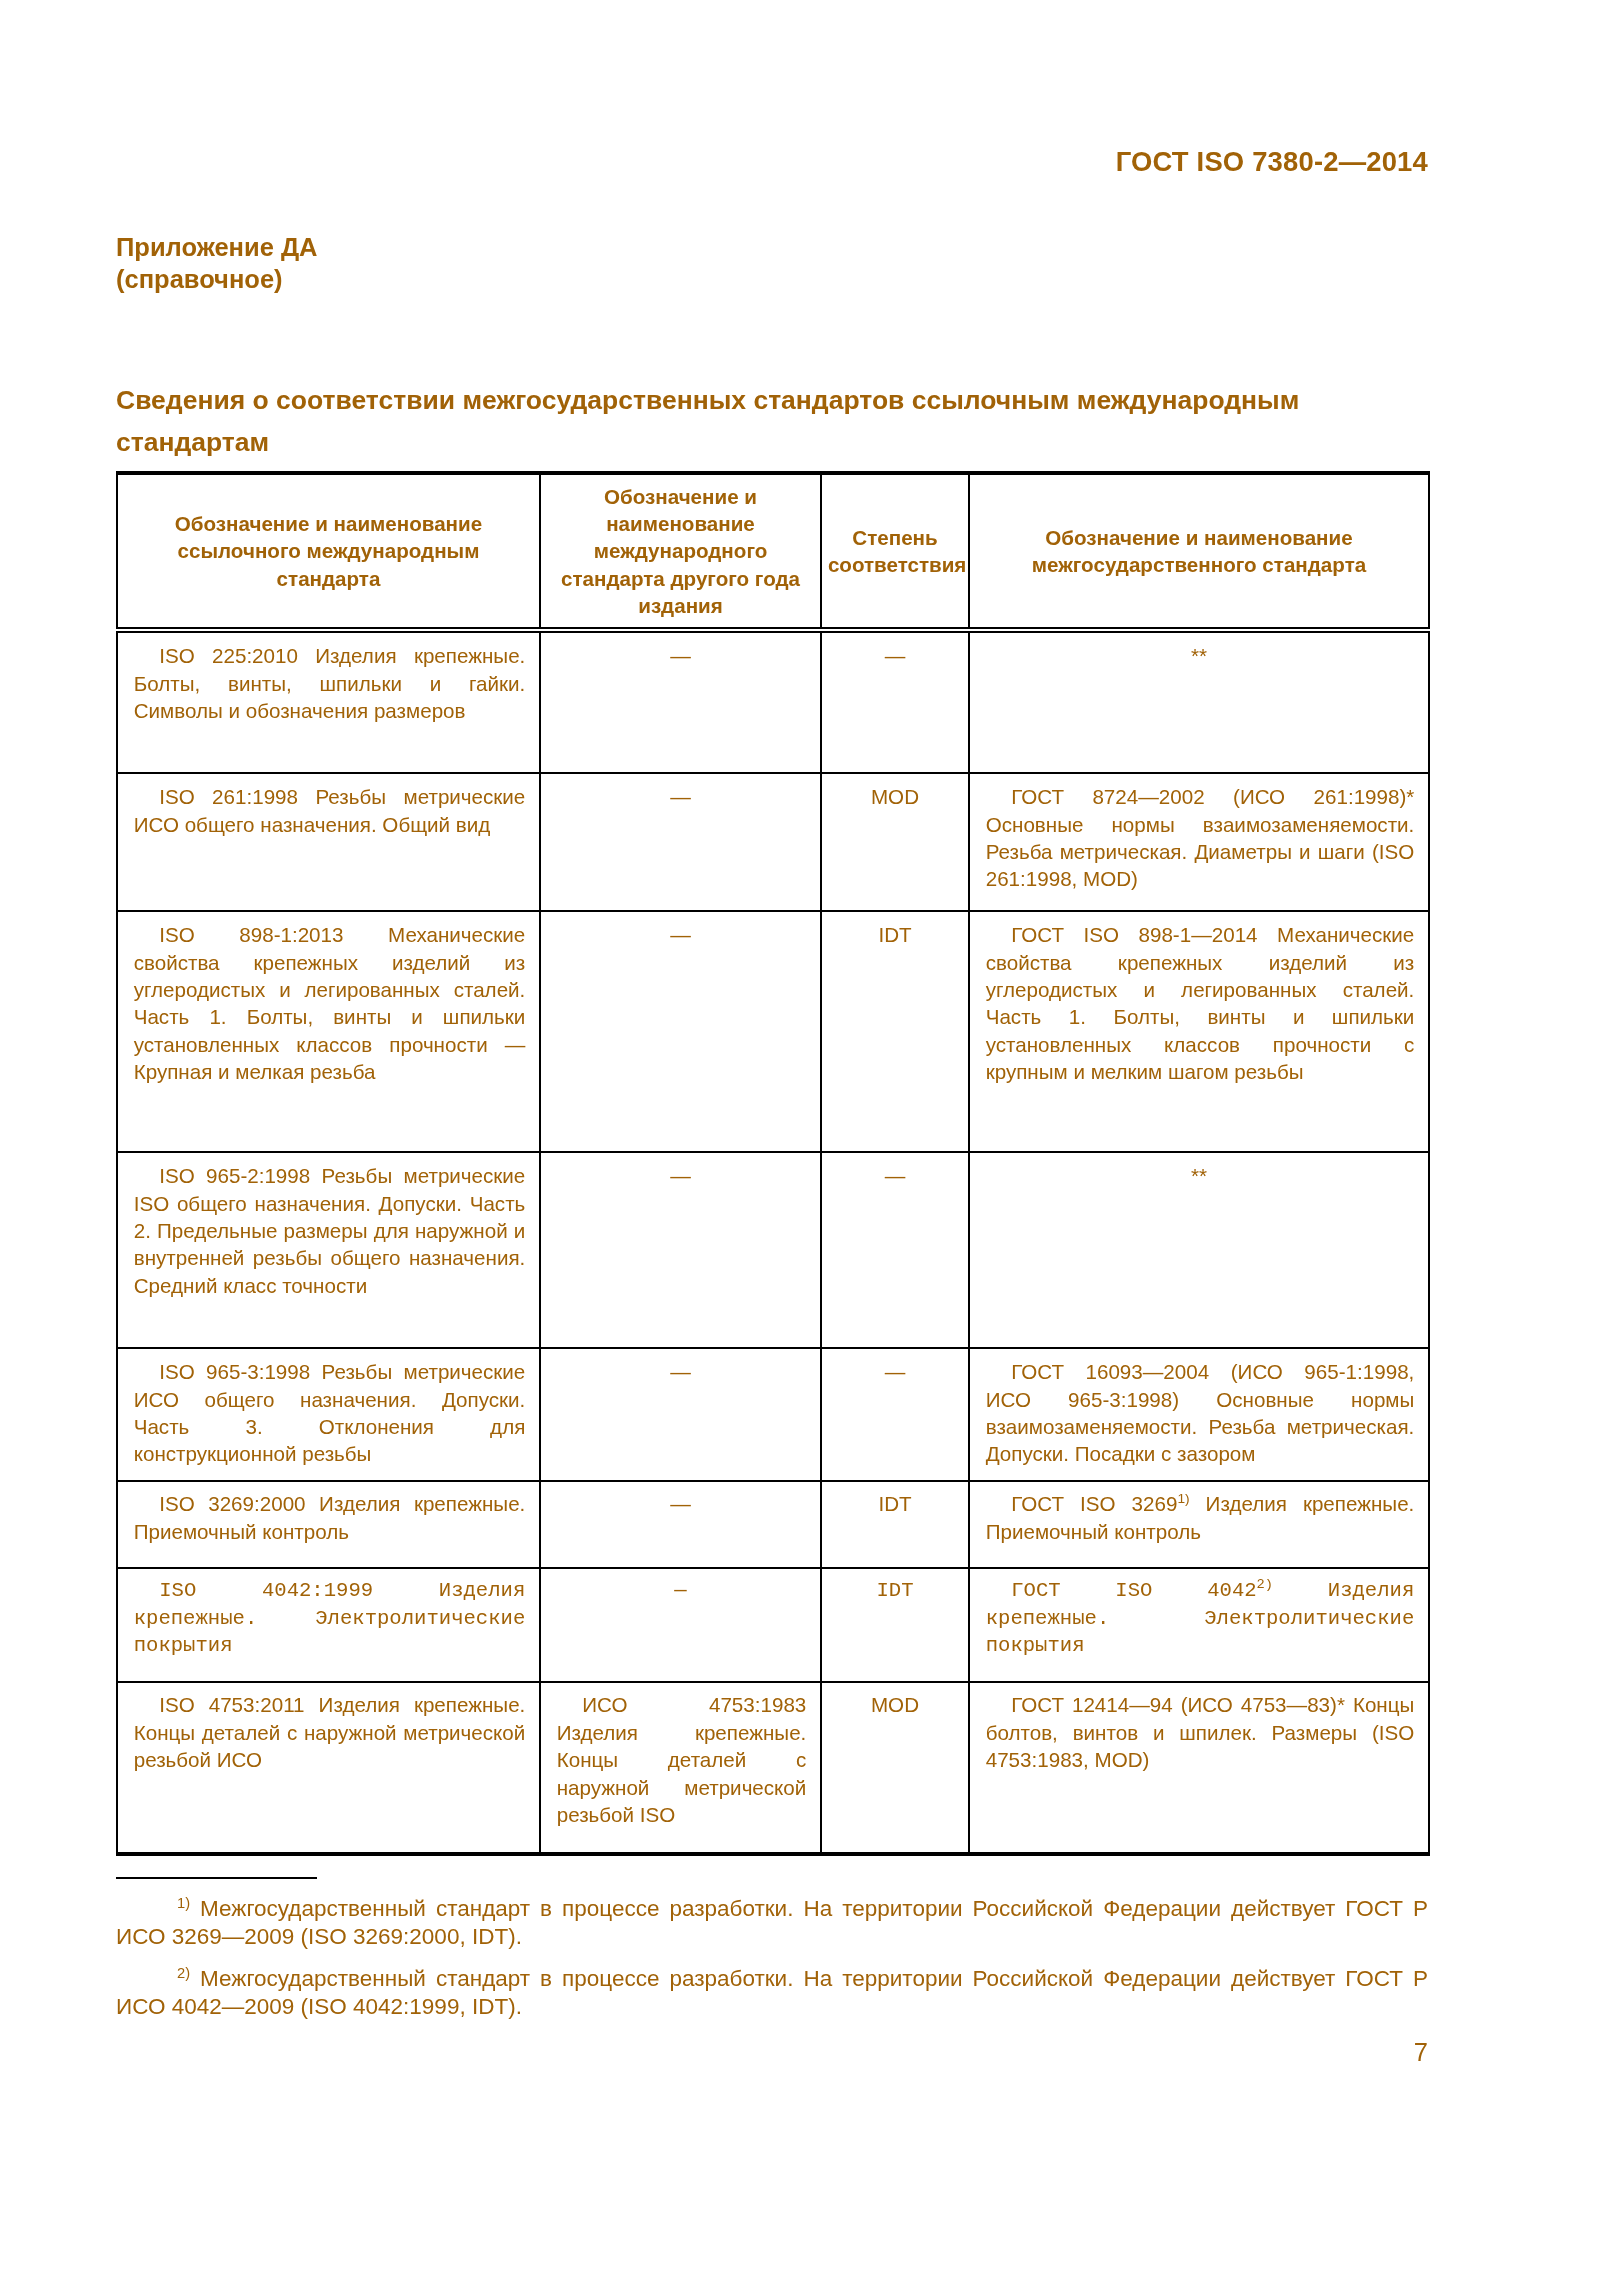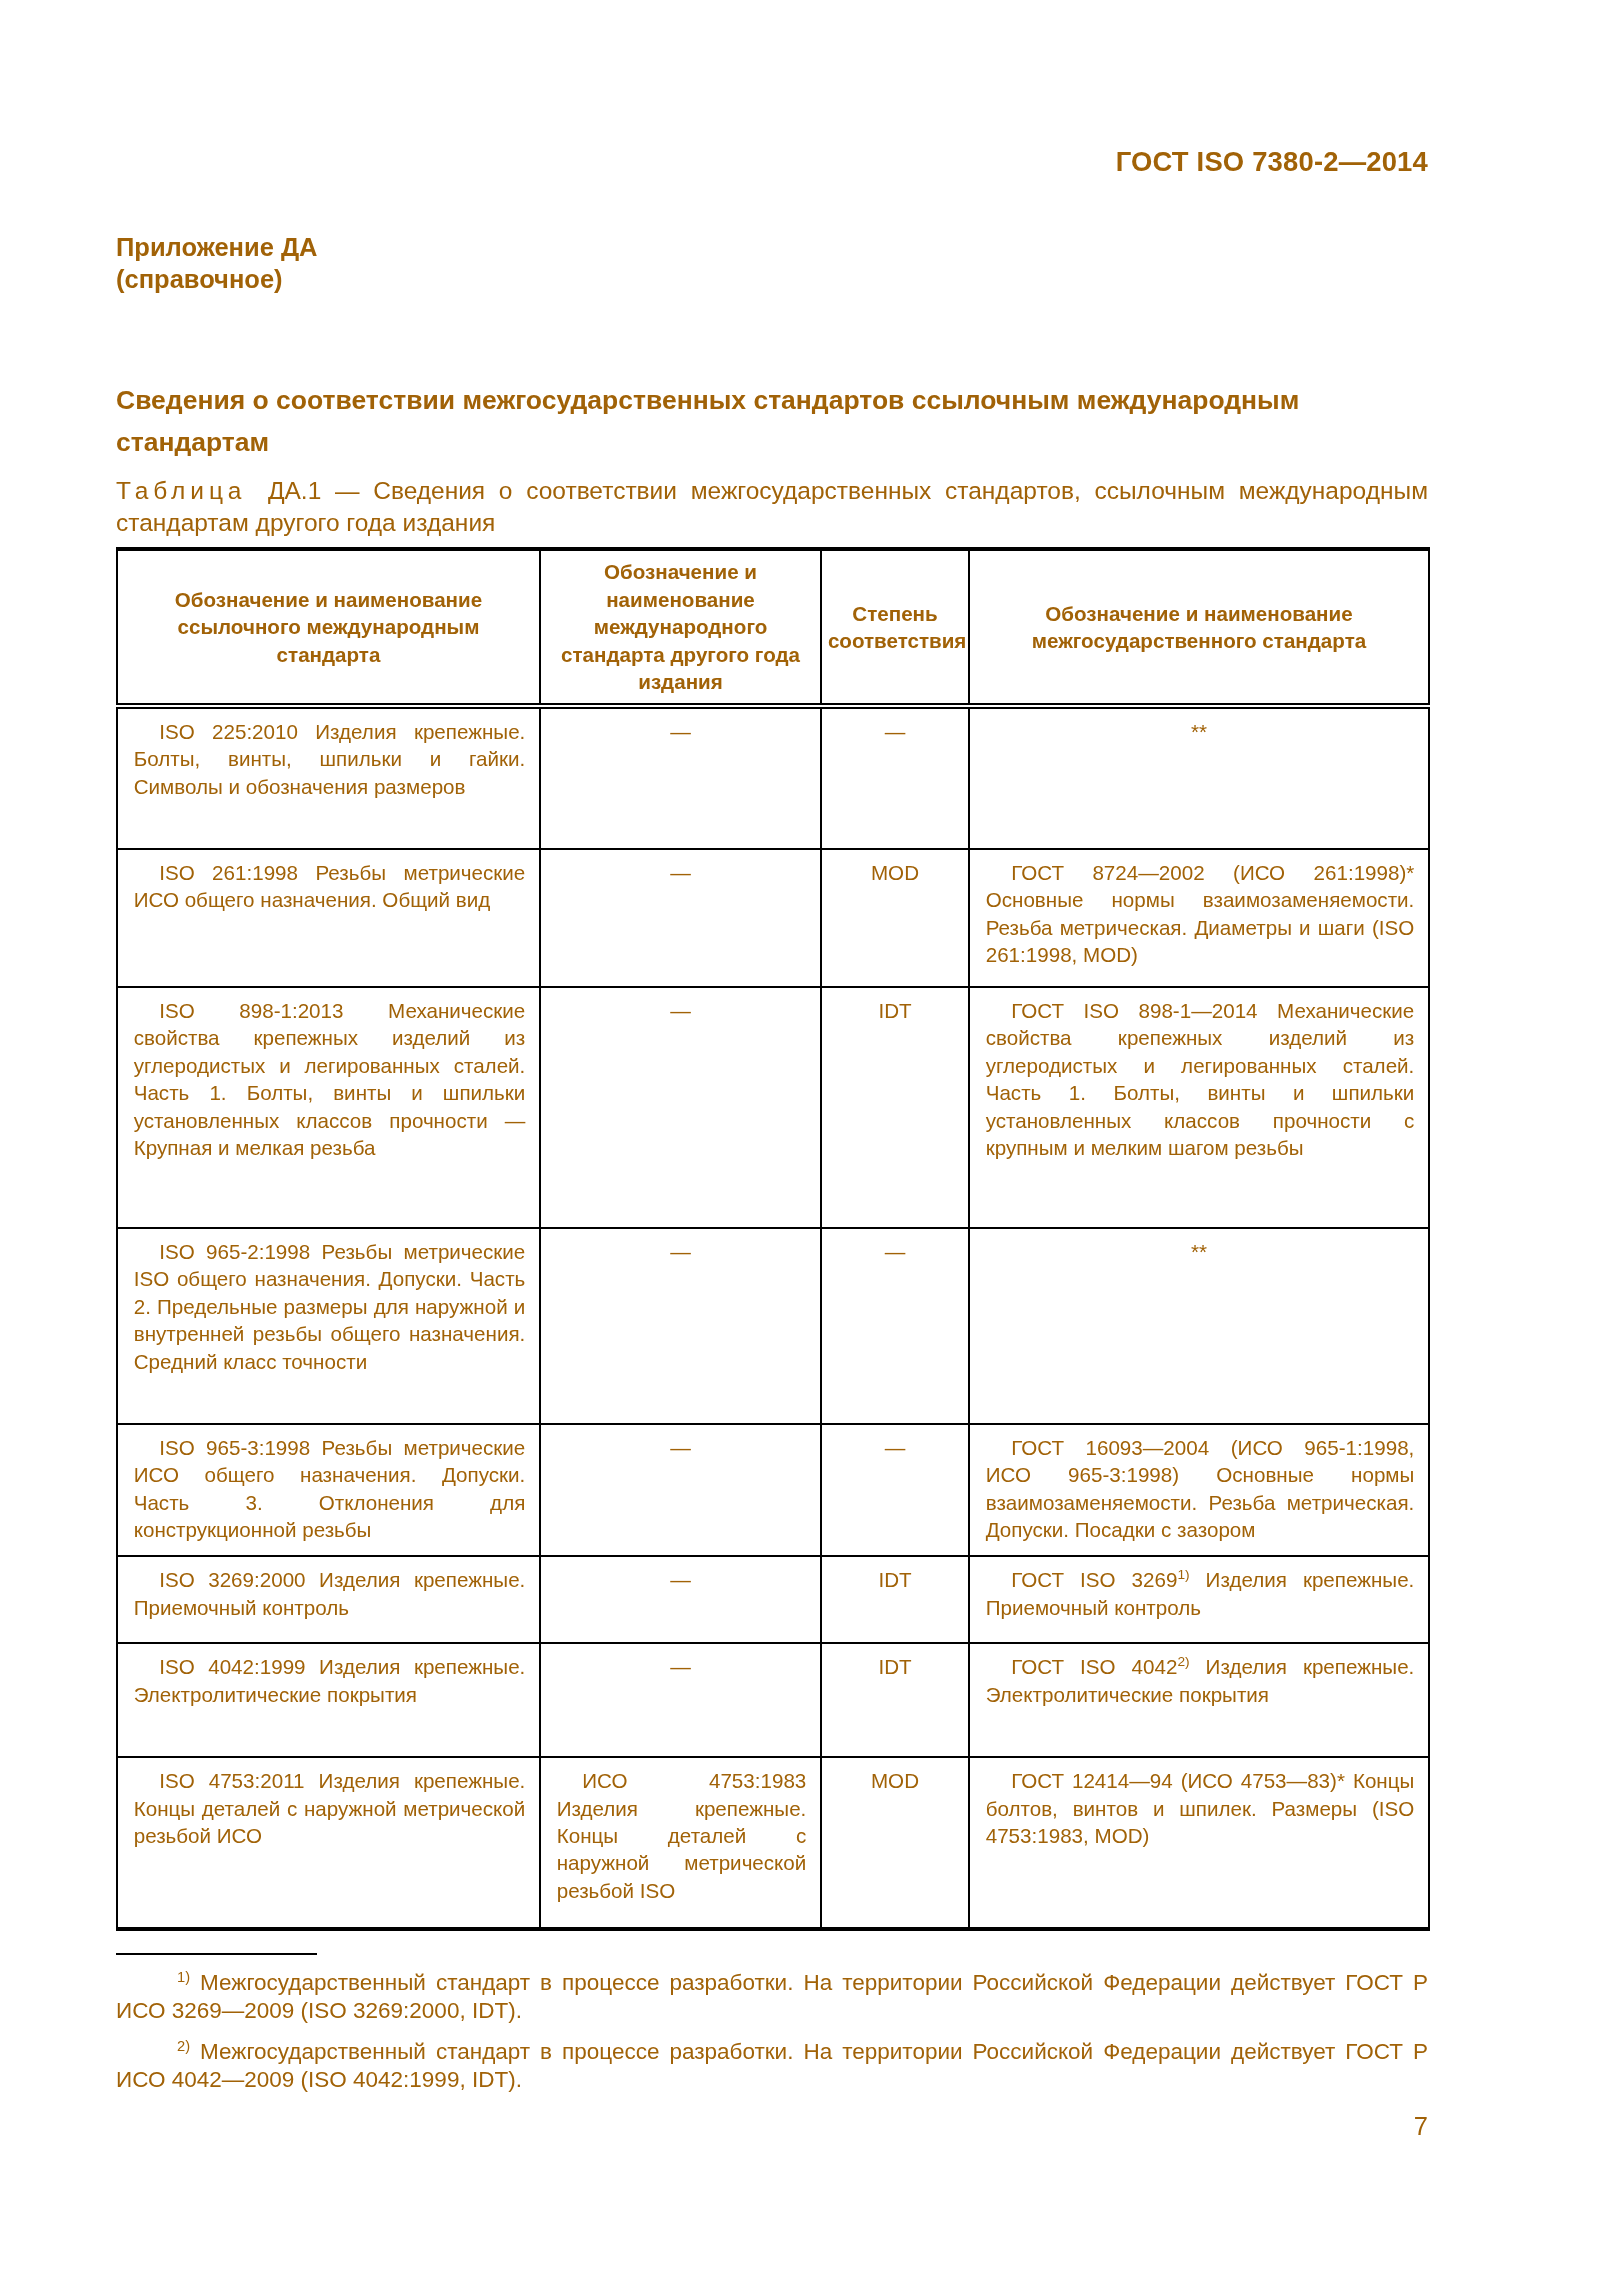--- a/index.html
+++ b/index.html
@@ -82,21 +82,21 @@
   td.center {
     padding: 8.8px 5.9px 11.8px 5.9px;
     text-align: center;
   }
   tr.r0 { height: 143px; }
   tr.r1 { height: 138px; }
   tr.r2 { height: 241px; }
   tr.r3 { height: 196px; }
   tr.r4 { height: 123px; }
   tr.r5 { height: 87px;  }
-  tr.r6 { height: 114px; }
+  tr.r6 { height: 114px; font-family: Liberation Mono, monospace; }
   tr.r7 { height: 172px; margin-left: 40px; }
   tr.rhead { height: 133px; }
   sup.tsup {
     font-size: 13.7px;
     line-height: 0;
     vertical-align: super;
   }
   .fn-rule {
     margin-top: 21.6px;
     width: 201px;
@@ -129,21 +129,20 @@
 
   <div class="doc-number">ГОСТ ISO 7380-2—2014</div>
 
   <div class="appendix">
     <div>Приложение ДА</div>
     <div>(справочное)</div>
   </div>
 
   <div class="section-title">Сведения о соответствии межгосударственных стандартов ссылочным международным стандартам</div>
 
-  <p class="caption"><span class="spaced">Таблица</span> <span>ДА.1</span> <span>— Сведения о соответствии межгосударственных стандартов, ссылочным международным стандартам другого года издания</span></p>
 
   <table class="std">
     <colgroup>
       <col style="width:423px">
       <col style="width:281px">
       <col style="width:148px">
       <col style="width:460px">
     </colgroup>
     <thead>
       <tr class="rhead">

